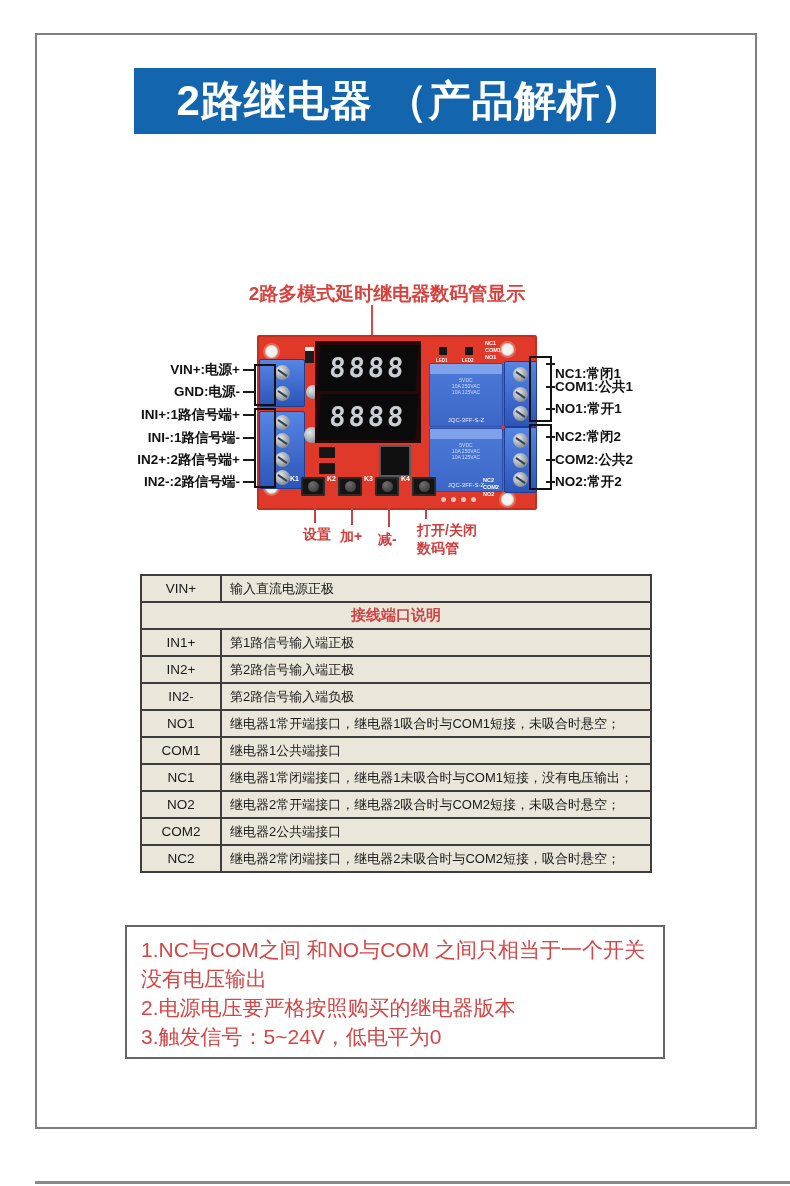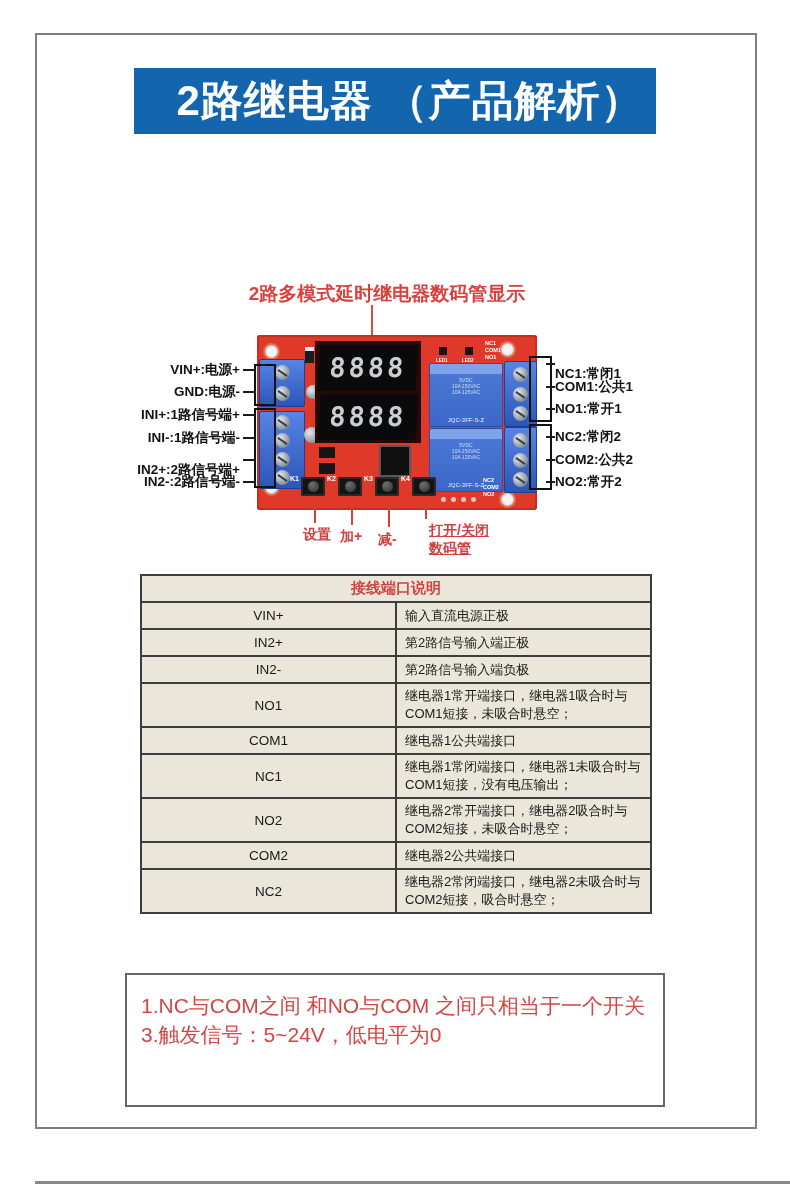--- a/index.html
+++ b/index.html
@@ -40,21 +40,21 @@
   .rline{position:absolute;width:2px;background:#c8453f;}
   .bann{position:absolute;color:#d04040;font-size:14px;font-weight:bold;line-height:18px;white-space:nowrap;}
 
   
   .ptable{position:absolute;left:103px;top:539px;width:512px;border-collapse:collapse;background:#eae6d9;table-layout:fixed;}
   .ptable td{border:2px solid #3d3d3d;font-size:13px;color:#1a1a1a;padding:3px 8px;height:19px;vertical-align:middle;}
   .ptable td.thead{text-align:center;color:#d04343;font-size:15px;font-weight:bold;}
   .ptable td.port{width:62px;text-align:center;font-size:13.5px;}
 
   
-  .notes{position:absolute;left:88px;top:938px;width:540px;height:134px;border:2px solid #666;background:#fff;box-sizing:border-box;padding:16px 14px;}
+  .notes{position:absolute;left:88px;top:890px;width:540px;height:134px;border:2px solid #666;background:#fff;box-sizing:border-box;padding:8px 14px;}
   .notes div{color:#d64545;font-size:21px;line-height:29px;white-space:nowrap;}
   .bottom-rule{position:absolute;left:35px;top:1181px;width:755px;height:3px;background:#8a8a8a;}
 </style>
 </head>
 <body>
 
 <div class="panel">
 
   <div class="banner">
     <span>2路继电器 （产品解析）</span>
@@ -182,21 +182,21 @@
   <div class="ln" style="left:509px;top:351px;width:9px;"></div>
   <div class="ln" style="left:509px;top:373px;width:9px;"></div>
   <div class="ln" style="left:509px;top:401px;width:9px;"></div>
   <div class="ln" style="left:509px;top:424px;width:9px;"></div>
   <div class="ln" style="left:509px;top:446px;width:9px;"></div>
 
   <div class="lbl-l" style="top:326px;">VIN+:电源+</div>
   <div class="lbl-l" style="top:348px;">GND:电源-</div>
   <div class="lbl-l" style="top:371px;padding-left:48px;">INI+:1路信号端+</div>
   <div class="lbl-l" style="top:394px;">INI-:1路信号端-</div>
-  <div class="lbl-l" style="top:426px;text-align:right;">IN2+:2路信号端+</div>
+  <div class="lbl-l" style="top:416px;text-align:right;">IN2+:2路信号端+</div>
   <div class="lbl-l" style="top:438px;">IN2-:2路信号端-</div>
 
   <div class="lbl-r" style="top:330px;">NC1:常闭1</div>
   <div class="lbl-r" style="top:343px;">COM1:公共1</div>
   <div class="lbl-r" style="top:365px;">NO1:常开1</div>
   <div class="lbl-r" style="top:393px;">NC2:常闭2</div>
   <div class="lbl-r" style="top:416px;">COM2:公共2</div>
   <div class="lbl-r" style="top:438px;">NO2:常开2</div>
 
   <div class="rline" style="left:277px;top:470px;height:18px;"></div>
@@ -206,33 +206,37 @@
 
   <div class="bann" style="left:266px;top:490px;">
     <div>设置</div>
   </div>
   <div class="bann" style="left:303px;top:492px;">
     <div>加+</div>
   </div>
   <div class="bann" style="left:341px;top:495px;">
     <div>减-</div>
   </div>
-  <div class="bann" style="left:392px;top:486px;text-decoration:underline;">
+  <div class="bann" style="left:380px;top:486px;">
     <div>打开/关闭</div>
     <div>数码管</div>
   </div>
 
   <table class="ptable">
     <tbody>
         <tr>
+          <td class="port">VIN+</td>
+          <td>输入直流电源正极</td>
+        </tr>
+    <tr>
       <td colspan="2" class="thead">接线端口说明</td>
     </tr>
     <tr>
-          <td class="port">VIN+</td>
-          <td>输入直流电源正极</td>
+          <td class="port">IN1+</td>
+          <td>第1路信号输入端正极</td>
         </tr>
     <tr>
           <td class="port">IN2+</td>
           <td>第2路信号输入端正极</td>
         </tr>
     <tr>
           <td class="port">IN2-</td>
           <td>第2路信号输入端负极</td>
         </tr>
     <tr>
@@ -257,18 +261,20 @@
         </tr>
     <tr>
           <td class="port">NC2</td>
           <td>继电器2常闭端接口，继电器2未吸合时与COM2短接，吸合时悬空；</td>
         </tr>
   </tbody>
     </table>
 
   <div class="notes">
     <div>1.NC与COM之间  和NO与COM 之间只相当于一个开关</div>
+    <div>没有电压输出</div>
+    <div>2.电源电压要严格按照购买的继电器版本</div>
     <div>3.触发信号：5~24V，低电平为0</div>
   </div>
 
 </div>
 
 <div class="bottom-rule"></div>
 
 </body></html>

